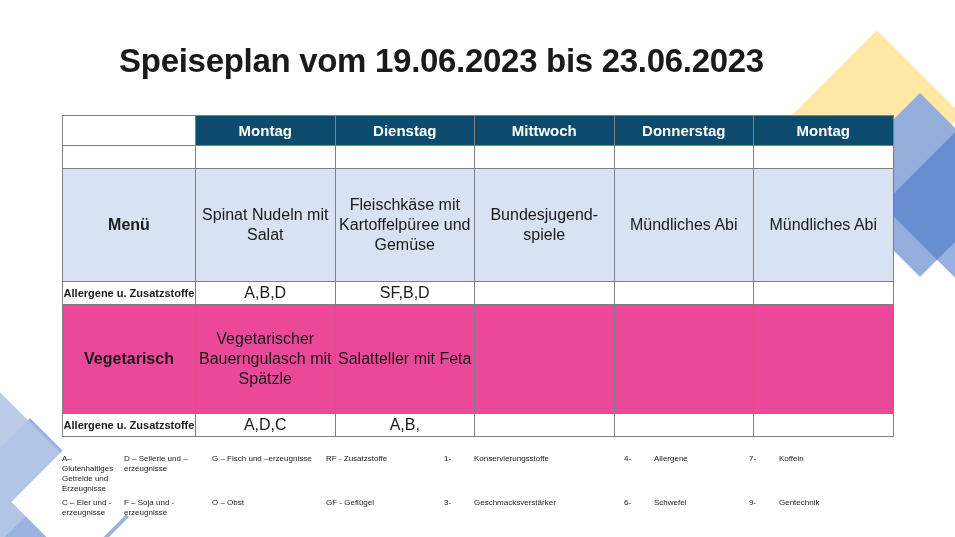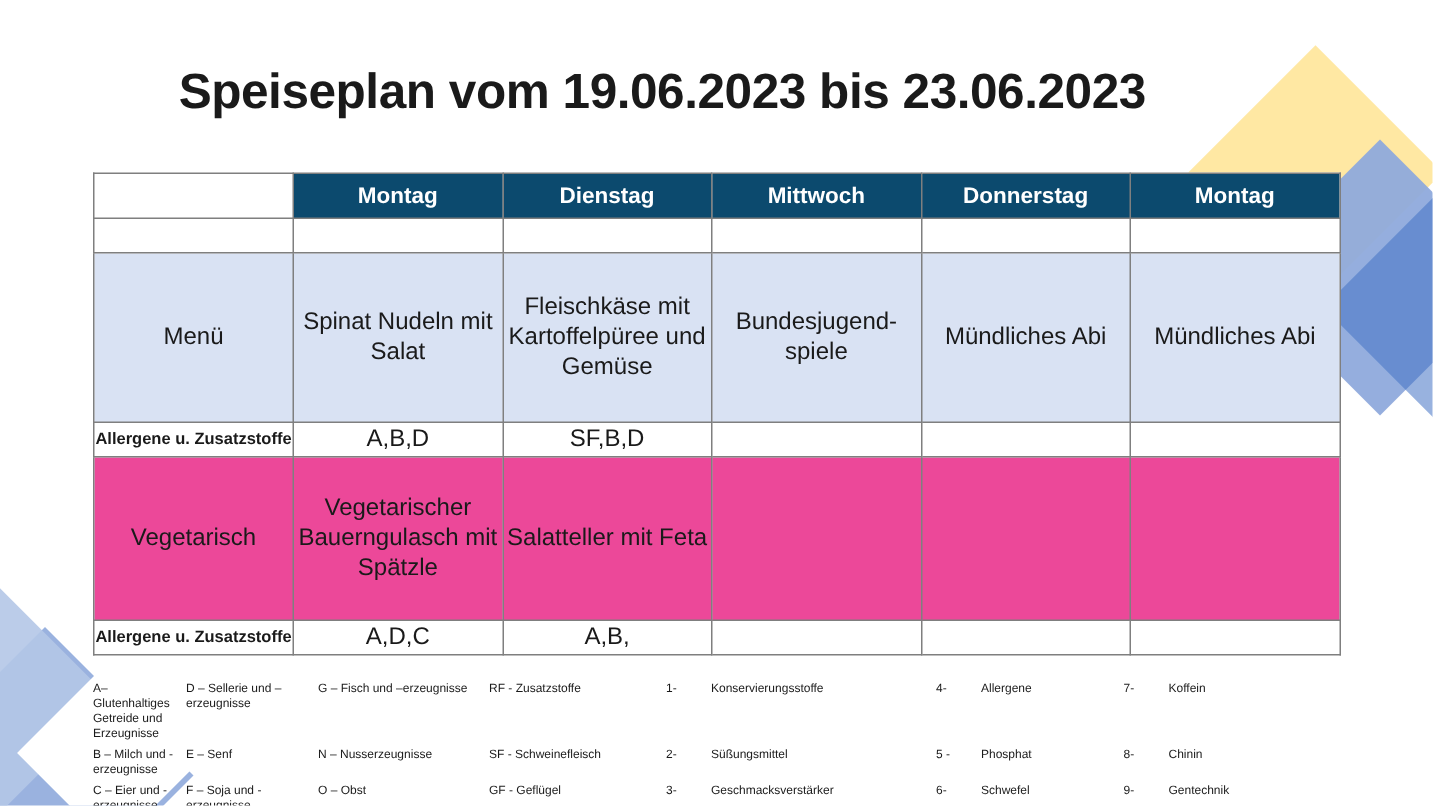--- a/index.html
+++ b/index.html
@@ -126,21 +126,21 @@
   }
   .sub-cell {
     background: #ffffff;
     height: 22px;
     border-left: 1px solid #7f7f7f;
   }
 
   .rowlabel {
     background: #d9e2f3;
     font-size: 15px;
-    font-weight: normal;
+    font-weight: bold;
     color: #1a1a1a;
     margin-left: 20px;
   }
   .menu-cell {
     background: #d9e2f3;
     font-size: 16px;
     color: #1a1a1a;
     line-height: 1.25;
     height: 112px;
     padding: 4px 6px;
@@ -301,32 +301,20 @@
         <td>G – Fisch und –erzeugnisse</td>
         <td>RF - Zusatzstoffe</td>
         <td class="lg-num">1-</td>
         <td>Konservierungsstoffe</td>
         <td class="lg-num">4-</td>
         <td>Allergene</td>
         <td class="lg-num">7-</td>
         <td>Koffein</td>
       </tr>
       <tr>
-        <td>B – Milch und -erzeugnisse</td>
-        <td>E – Senf</td>
-        <td>N – Nusserzeugnisse</td>
-        <td>SF - Schweinefleisch</td>
-        <td class="lg-num">2-</td>
-        <td>Süßungsmittel</td>
-        <td class="lg-num">5 -</td>
-        <td>Phosphat</td>
-        <td class="lg-num">8-</td>
-        <td>Chinin</td>
-      </tr>
-      <tr>
         <td>C – Eier und -erzeugnisse</td>
         <td>F – Soja und -erzeugnisse</td>
         <td>O – Obst</td>
         <td>GF - Geflügel</td>
         <td class="lg-num">3-</td>
         <td>Geschmacksverstärker</td>
         <td class="lg-num">6-</td>
         <td>Schwefel</td>
         <td class="lg-num">9-</td>
         <td>Gentechnik</td>

